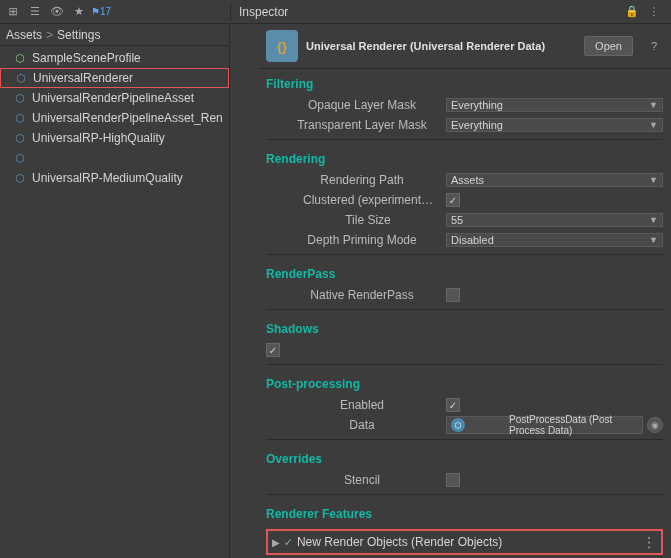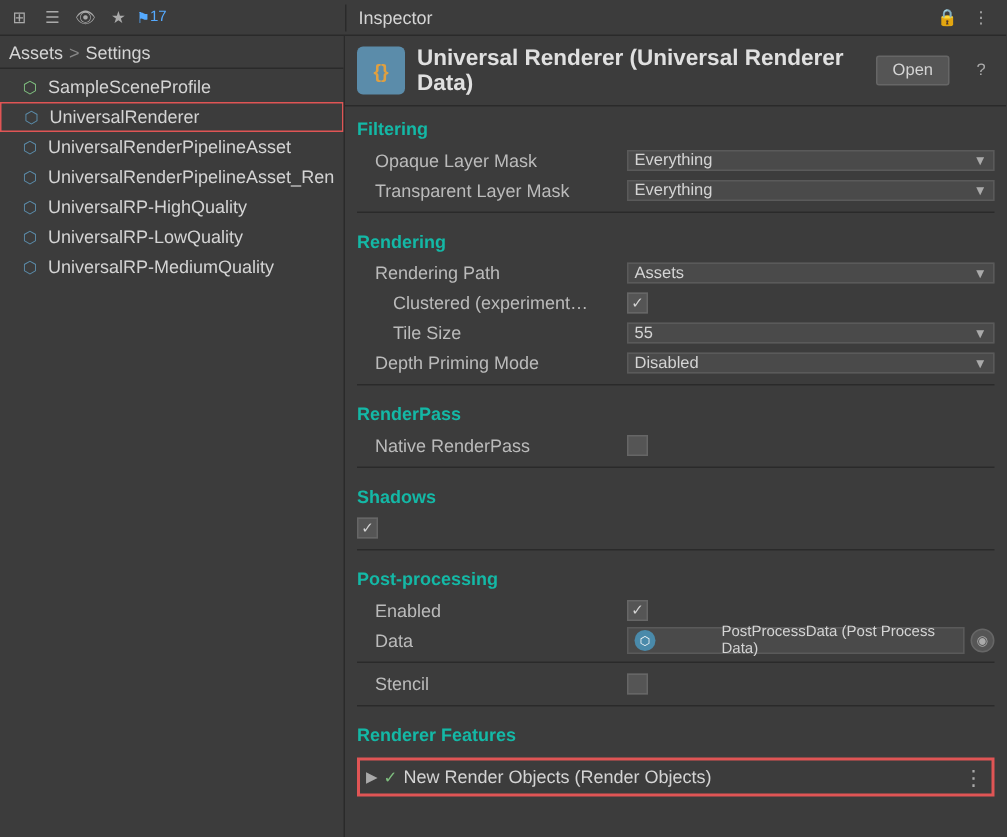--- a/index.html
+++ b/index.html
@@ -46,20 +46,21 @@
       justify-content: center;
       cursor: pointer;
       color: #aaa;
       font-size: 11px;
     }
 
     .main-content {
       display: flex;
       flex: 1;
       overflow: hidden;
+      gap: 28px;
     }
 
     
     .left-panel {
       width: 230px;
       background: #3c3c3c;
       display: flex;
       flex-direction: column;
       border-right: 1px solid #2a2a2a;
       flex-shrink: 0;
@@ -128,21 +129,21 @@
       height: 32px;
       background: #5b8caa;
       border-radius: 4px;
       display: flex;
       align-items: center;
       justify-content: center;
       font-size: 16px;
       flex-shrink: 0;
     }
     .inspector-title-block { flex: 1; }
-    .inspector-title { font-size: 15px; font-weight: bold; color: #e0e0e0; }
+    .inspector-title { font-size: 11px; font-weight: bold; color: #e0e0e0; }
     .open-btn {
       background: #555;
       border: 1px solid #666;
       color: #d4d4d4;
       padding: 3px 10px;
       font-size: 11px;
       cursor: pointer;
       border-radius: 2px;
     }
 
@@ -166,20 +167,21 @@
       align-items: center;
       min-height: 20px;
       padding: 1px 0;
     }
     .prop-label {
       width: 180px;
       padding-left: 12px;
       font-size: 12px;
       color: #bbb;
       flex-shrink: 0;
+      text-align: center;
     }
     .prop-label.sub { padding-left: 24px; }
     .prop-value {
       flex: 1;
       display: flex;
       align-items: center;
       gap: 4px;
     }
     .dropdown {
       flex: 1;
@@ -341,21 +343,20 @@
       <div class="tree-item">
         <div class="tree-icon" style="color:#5b8caa;">⬡</div>
         <span class="tree-label">UniversalRenderPipelineAsset_Ren</span>
       </div>
       <div class="tree-item">
         <div class="tree-icon" style="color:#5b8caa;">⬡</div>
         <span class="tree-label">UniversalRP-HighQuality</span>
       </div>
       <div class="tree-item">
         <div class="tree-icon" style="color:#5b8caa;">⬡</div>
-        <span class="tree-label">UniversalRP-LowQuality</span>
       </div>
       <div class="tree-item">
         <div class="tree-icon" style="color:#5b8caa;">⬡</div>
         <span class="tree-label">UniversalRP-MediumQuality</span>
       </div>
     </div>
   </div>
 
   <div class="right-panel">
 
@@ -463,20 +464,21 @@
           <div class="data-field">
             <div class="data-icon">⬡</div>
             <span style="font-size:10px;margin-left:40px;">PostProcessData (Post Process Data)</span>
           </div>
           <div class="circle-btn">◉</div>
         </div>
       </div>
 
       <div class="divider"></div>
 
+      <div class="section-header">Overrides</div>
       <div class="prop-row">
         <div class="prop-label">Stencil</div>
         <div class="prop-value">
           <div class="checkbox-box"></div>
         </div>
       </div>
 
       <div class="divider"></div>
 
       <div class="section-header">Renderer Features</div>

